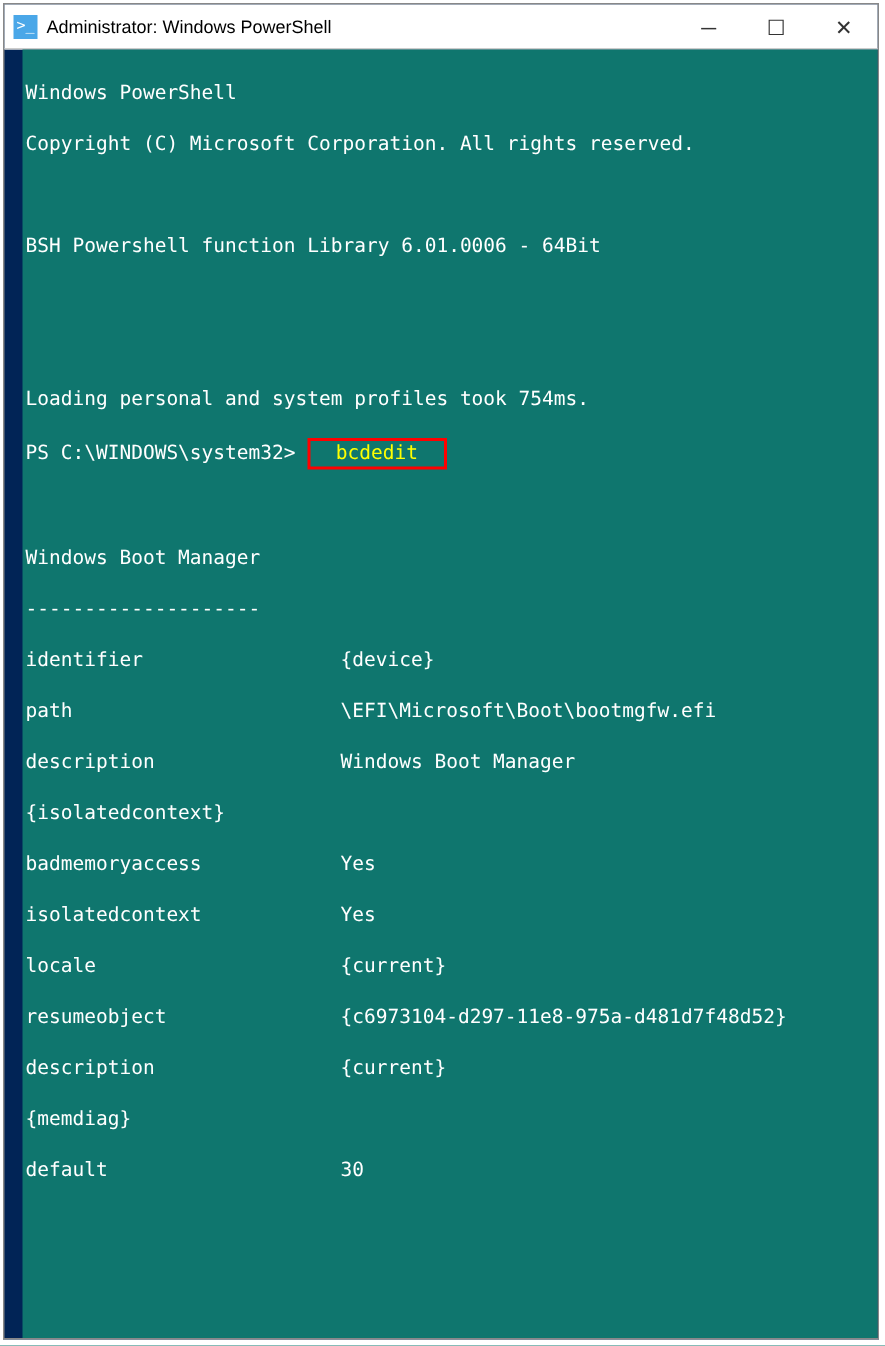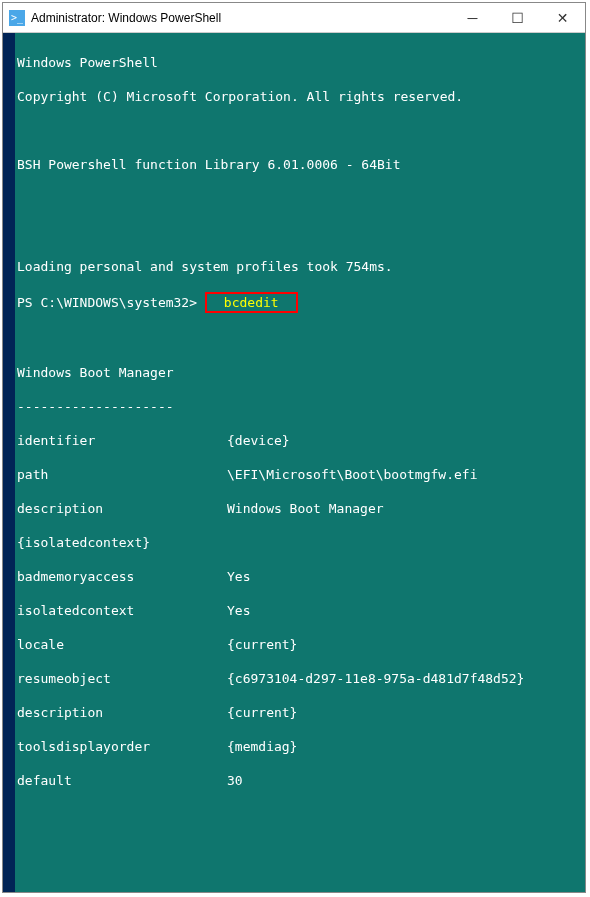--- a/index.html
+++ b/index.html
@@ -124,21 +124,21 @@
 <span class="line">--------------------</span>
 <div class="kv"><span class="k">identifier</span><span class="v">{device}</span></div>
 <div class="kv"><span class="k">path</span><span class="v">\EFI\Microsoft\Boot\bootmgfw.efi</span></div>
 <div class="kv"><span class="k">description</span><span class="v">Windows Boot Manager</span></div>
 <div class="kv"><span class="v">{isolatedcontext}</span></div>
 <div class="kv"><span class="k">badmemoryaccess</span><span class="v">Yes</span></div>
 <div class="kv"><span class="k">isolatedcontext</span><span class="v">Yes</span></div>
 <div class="kv"><span class="k">locale</span><span class="v">{current}</span></div>
 <div class="kv"><span class="k">resumeobject</span><span class="v">{c6973104-d297-11e8-975a-d481d7f48d52}</span></div>
 <div class="kv"><span class="k">description</span><span class="v">{current}</span></div>
-<div class="kv"><span class="k">toolsdisplayorder</span><span class="v">{memdiag}</span></div>
+<div class="kv"><span class="v">{memdiag}</span></div>
 <div class="kv"><span class="k">default</span><span class="v">30</span></div>
 <span class="line"> </span>
 
 
 
 
 
 
 
 

